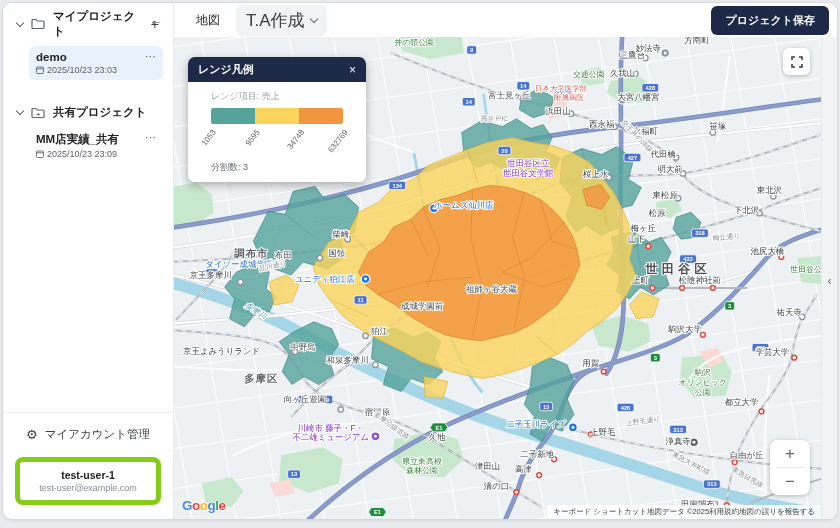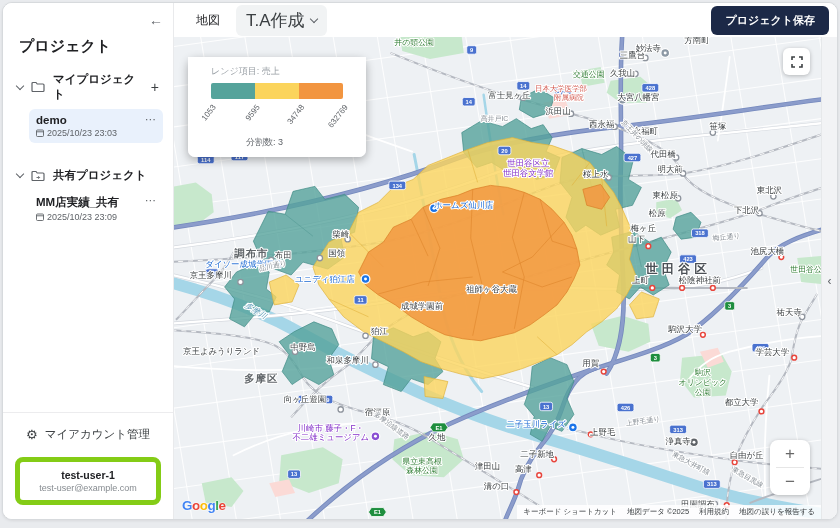--- a/index.html
+++ b/index.html
@@ -75,42 +75,41 @@
   .lg-title{color:#fff;font-size:11px;font-weight:bold;flex:1;}
   .lg-close{color:#fff;font-size:12px;cursor:pointer;line-height:1;}
   .lg-body{background:#fff;border-radius:0 0 7px 7px;padding:8px 23px 8px;}
   .lg-item{font-size:9px;color:#9aa0a6;}
   .lg-bar{display:flex;height:16px;margin-top:5px;border-radius:2px;overflow:hidden;}
   .lg-bar .seg{flex:1;}
   .lg-ticks{position:relative;height:30px;margin-top:2px;}
   .tick-anchor{position:absolute;top:0;width:0;height:0;}
   .tick{position:absolute;right:0;top:2px;transform-origin:100% 0;transform:rotate(-52deg);font-size:8px;color:#5f6368;white-space:nowrap;}
   .lg-axis{text-align:center;font-size:9px;color:#5f6368;}
-  .lg-div{font-size:9px;color:#5f6368;margin-top:5px;margin-left:35px;}
+  .lg-div{font-size:9px;color:#5f6368;margin-top:5px;}
   
   .fsbtn{position:absolute;top:11px;right:11px;width:27px;height:27px;background:#fff;border-radius:6px;
     box-shadow:0 1px 4px rgba(0,0,0,.25);display:flex;align-items:center;justify-content:center;cursor:pointer;z-index:4;}
   .zoomctl{position:absolute;right:11px;bottom:24px;width:40px;background:#fff;border-radius:8px;
     box-shadow:0 1px 4px rgba(0,0,0,.25);display:flex;flex-direction:column;align-items:stretch;z-index:4;}
   .zbtn{height:27px;display:flex;align-items:center;justify-content:center;font-size:17px;color:#666;cursor:pointer;}
   .zdiv{height:1px;background:#e6e6e6;margin:0 6px;}
   .glogo{position:absolute;left:8px;bottom:6px;font-size:13.5px;font-weight:bold;letter-spacing:-.5px;z-index:4;
     text-shadow:0 0 2px #fff,0 0 2px #fff;}
   .attrib{position:absolute;right:0;bottom:0;background:rgba(255,255,255,.85);font-size:7.5px;color:#3c4043;
-    padding:2px 6px;display:flex;gap:10px;z-index:4;white-space:nowrap;}
+    padding:2px 6px;display:flex;z-index:4;white-space:nowrap;}
   .attrib span{cursor:pointer;}
 </style>
 </head>
 <body>
 
 <div class="app">
 
   <aside class="sidebar">
     <span class="sb-back">←</span>
-    <div class="sb-title">プロジェクト</div>
 
     <div class="sb-sec">
       <span class="chev"></span>
       <svg width="14" height="12" viewBox="0 0 14 12">
         <path d="M1 2.5 Q1 1.5 2 1.5 L5 1.5 L6.2 3 L12 3 Q13 3 13 4 L13 9.5 Q13 10.5 12 10.5 L2 10.5 Q1 10.5 1 9.5 Z" fill="none" stroke="#5f6368" stroke-width="1.2"></path>
       </svg>
       <span class="lbl">マイプロジェクト</span>
       <span class="sb-plus">+</span>
     </div>
 
@@ -489,20 +488,24 @@
               <text x="320" y="256" class="ml ml-s">祖師ヶ谷大蔵</text>
               <text x="250" y="273" class="ml ml-s">成城学園前</text>
               <text x="81" y="277" class="ml ml-w" transform="rotate(32 81 277)">多摩川</text>
               <text x="465" y="101" class="ml ml-r" transform="rotate(46 465 101)">京王井の頭線</text>
               <text x="100" y="232" class="ml ml-r" transform="rotate(-12 100 232)">品川通り</text>
               <text x="218" y="392" class="ml ml-r" transform="rotate(36 218 392)">多摩沿線道路</text>
             </g>
         </svg>
 
         <div class="legend">
+          <div class="lg-head">
+            <span class="lg-title">レンジ凡例</span>
+            <span class="lg-close">×</span>
+          </div>
           <div class="lg-body">
             <div class="lg-item">レンジ項目: 売上</div>
             <div class="lg-bar" id="legend-bar">
                 <div class="seg" style="background: rgb(85, 163, 155);"></div>
                 <div class="seg" style="background: rgb(251, 212, 92);"></div>
                 <div class="seg" style="background: rgb(242, 149, 64);"></div>
               </div>
             <div class="lg-ticks" id="legend-ticks">
                 <div class="tick-anchor" style="left: 0%;">
                   <span class="tick">1053</span>

